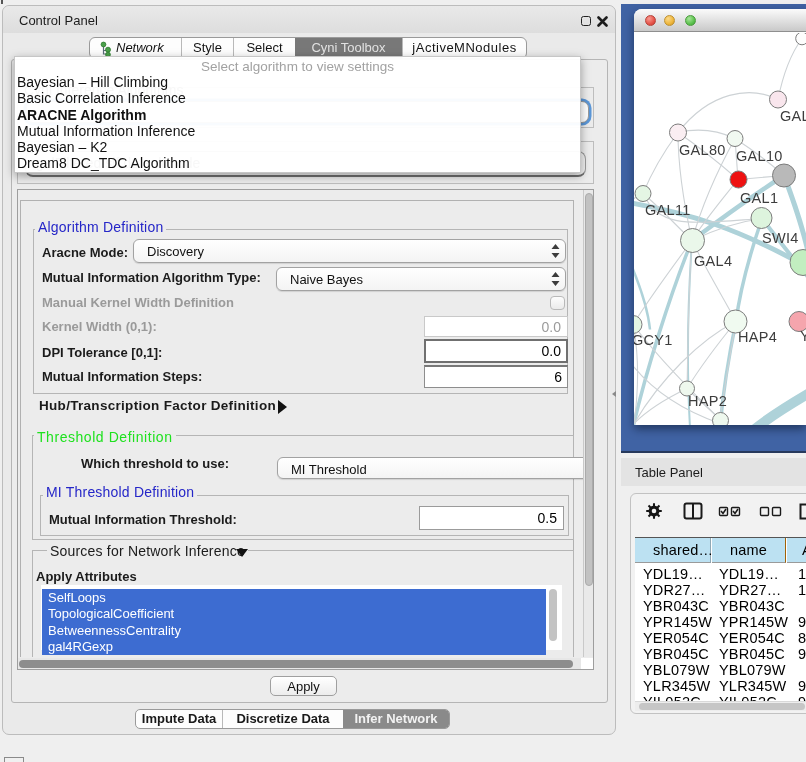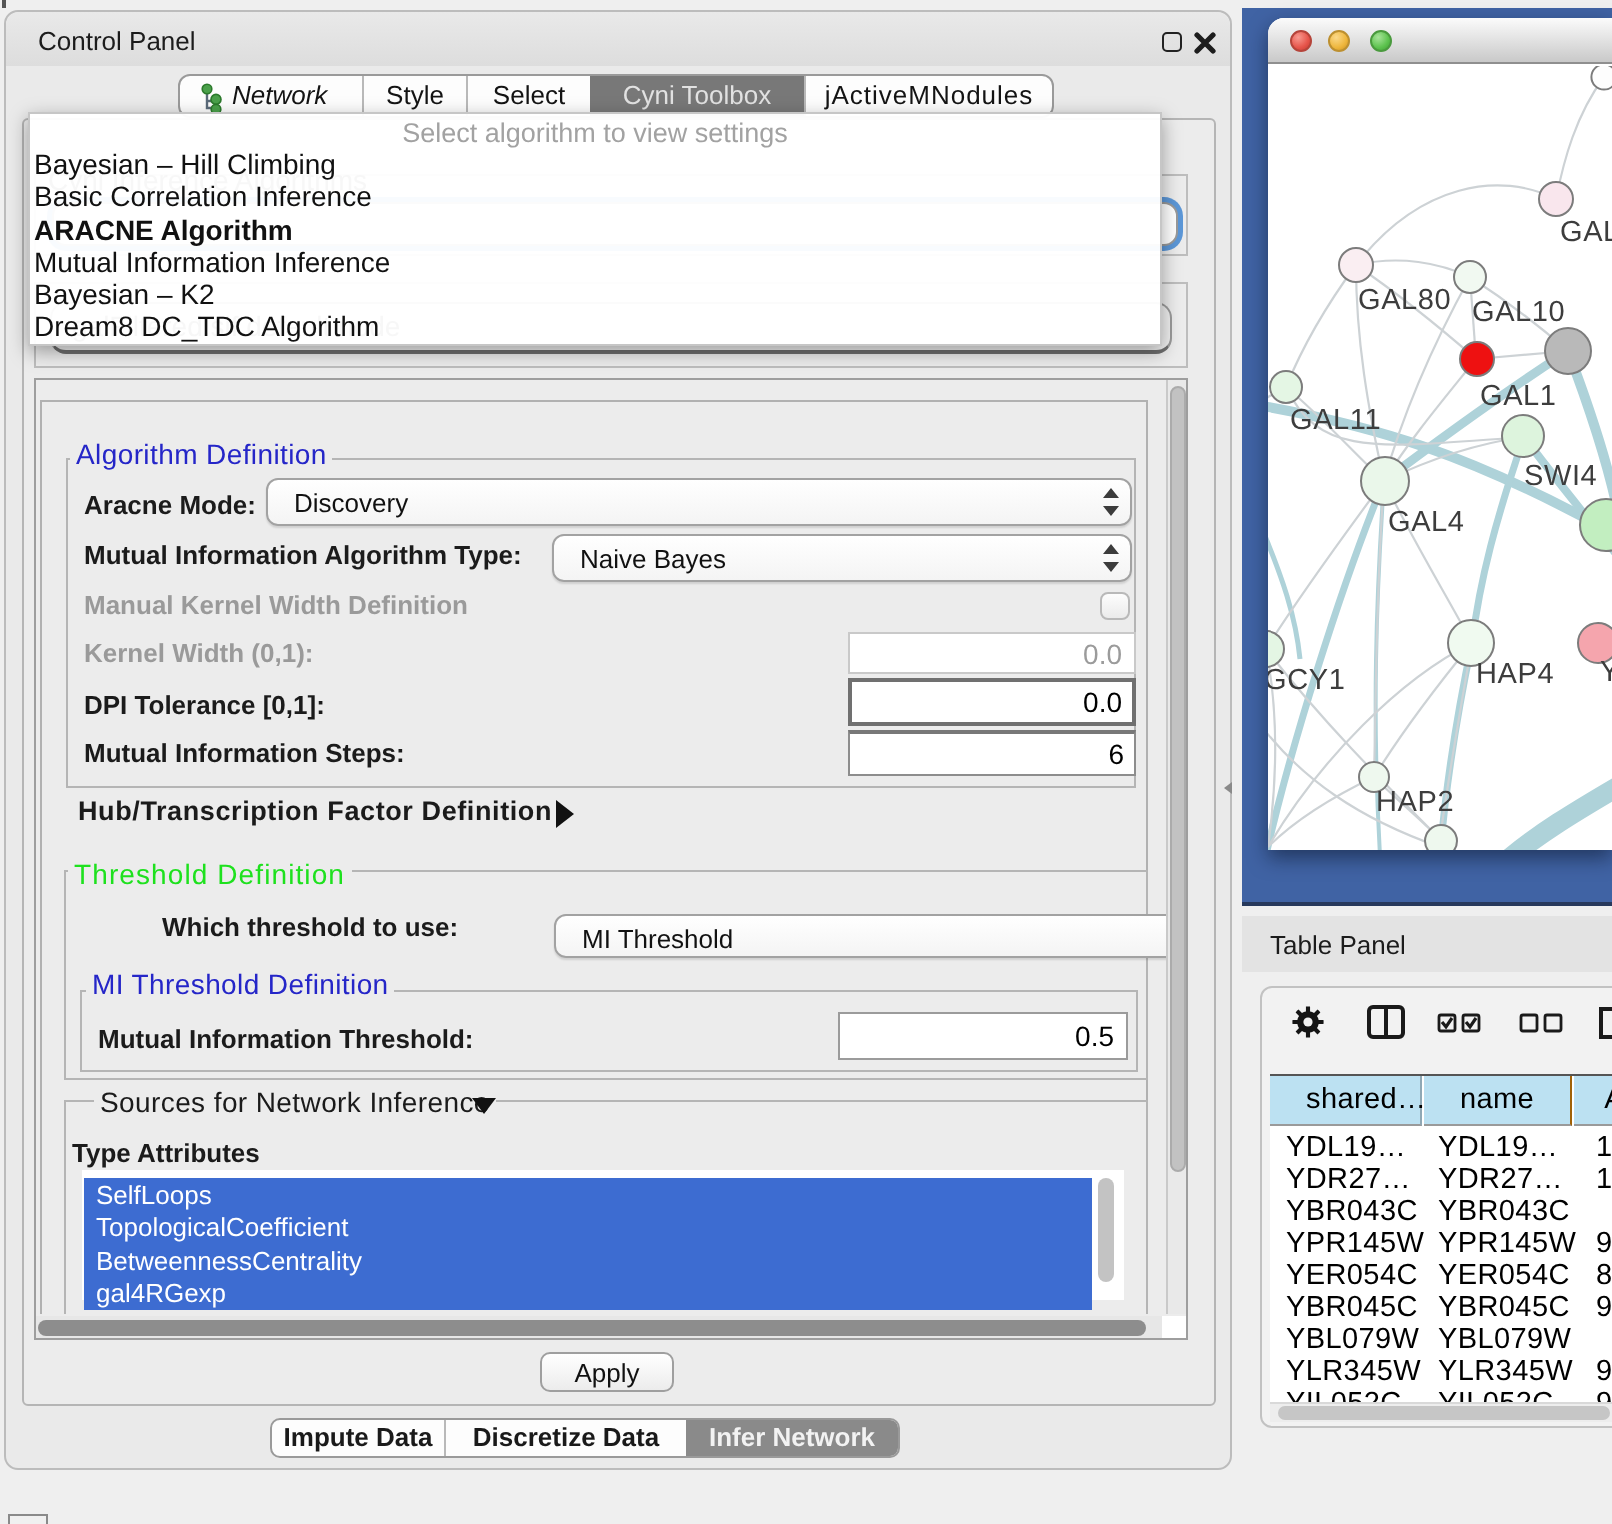--- a/index.html
+++ b/index.html
@@ -132,21 +132,21 @@
 
   <div class="abs t13 grouptitle" style="left:26px;top:295px;color:#2526c8;letter-spacing:0.2px;">MI Threshold Definition</div>
   <div class="abs" style="left:402px;top:317px;width:145px;height:24px;border:1px solid #9b9b9b;background:#fff;">
     <span class="t13" style="position:absolute;right:6px;top:3px;font-size:14px;color:#000;">0.5</span>
   </div>
 
   <div class="abs" style="left:15px;top:361px;width:542px;height:200px;border:1px solid #b5b5b5;"></div>
   <div class="abs t13 grouptitle" style="left:30px;top:354px;">Sources for Network Inference</div>
   <div class="abs" style="left:219px;top:360px;width:0;height:0;border-left:6.5px solid transparent;border-right:6.5px solid transparent;border-top:8.5px solid #111;"></div>
 
-  <div class="abs t13 bold" style="left:19px;top:380px;">Type Attributes</div>
+  <div class="abs t13 bold" style="left:19px;top:380px;">Apply Attributes</div>
 
   <div class="abs" style="left:24px;top:396px;width:521px;height:65px;background:#fff;"></div>
   <div class="abs" style="left:25px;top:400px;width:504px;height:66px;background:#3d6cd1;"></div>
   <div class="abs t13" style="left:31px;top:401px;color:#fff;">SelfLoops</div>
   <div class="abs t13" style="left:31px;top:417px;color:#fff;">TopologicalCoefficient</div>
   <div class="abs t13" style="left:31px;top:434px;color:#fff;">BetweennessCentrality</div>
   <div class="abs t13" style="left:31px;top:450px;color:#fff;">gal4RGexp</div>
   <div class="abs" style="left:532px;top:400px;width:8px;height:52px;background:#c3c3c3;border-radius:4px;"></div>
 </div>
 

